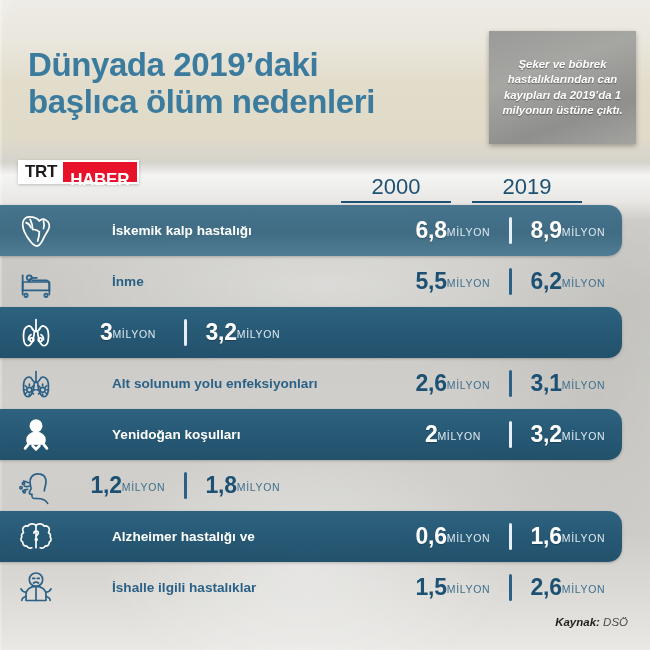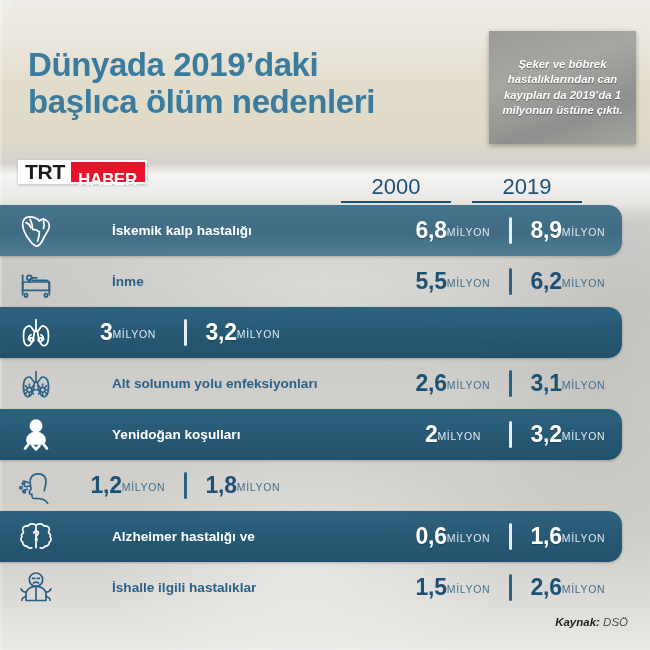--- a/index.html
+++ b/index.html
@@ -79,21 +79,21 @@
 
   
   #logo{
     position:absolute; left:18px; top:160px;
     display:flex; align-items:stretch;
     height:24px;
     box-shadow:0 1px 3px rgba(0,0,0,.22);
   }
   #logo-trt{
     background:#ffffff; color:#1b1b1b;
-    font-size:21px; font-weight:bold; letter-spacing:-.3px;
+    font-size:17px; font-weight:bold; letter-spacing:-.3px;
     padding:2px 6px 2px 7px; display:flex; align-items:center;
   }
   #logo-haber{
     background:#e8132b; color:#ffffff;
     font-size:17px; font-weight:bold; letter-spacing:-.3px;
     padding:18px 8px 2px 7px; display:flex; align-items:center;
     border:2px solid #ffffff; border-left:none;
   }
 
   

